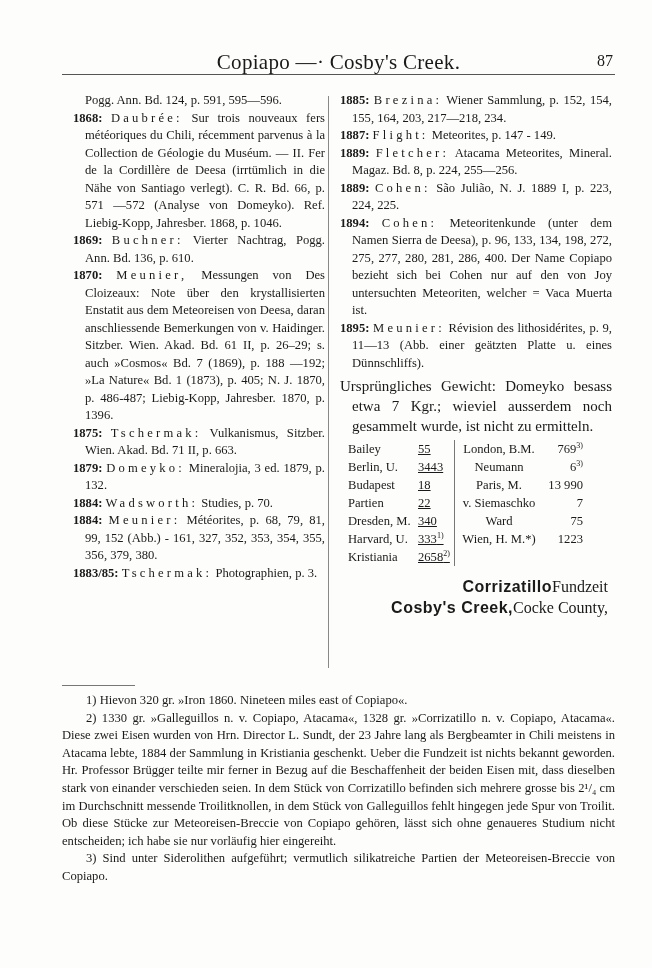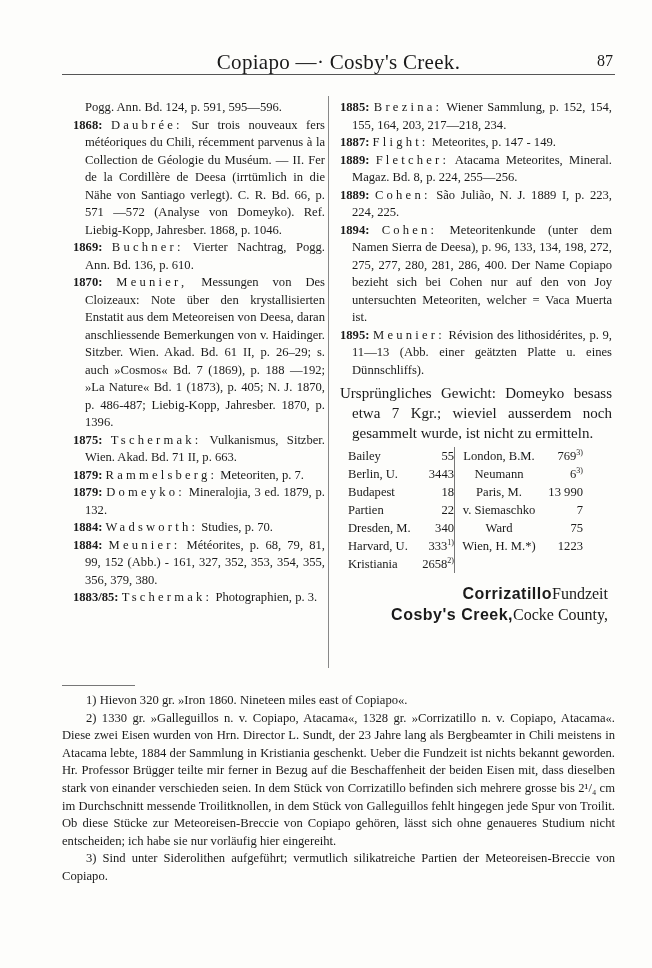--- a/index.html
+++ b/index.html
@@ -8,36 +8,36 @@
     font-family: "Liberation Serif", "DejaVu Serif", serif;
     position: relative; overflow: hidden;
   }
   .header {
     position: absolute; left: 62px; top: 46px; width: 553px; height: 28px;
     border-bottom: 1px solid #555;
   }
   .header .title { position: absolute; left: 0; right: 0; top: 4px; text-align: center; font-size: 21px; letter-spacing: 0.3px; }
   .header .pno { position: absolute; right: 2px; top: 6px; font-size: 16px; }
 
-  .col { position: absolute; top: 92px; font-size: 12.6px; line-height: 17.5px; margin-top: 7px; }
+  .col { position: absolute; top: 92px; font-size: 12.6px; line-height: 17.5px; }
   .col.left { left: 73px; width: 252px; }
   .col.right { left: 340px; width: 272px; }
   .vrule { position: absolute; left: 328px; top: 96px; width: 1px; height: 572px; background: #888; }
 
   .entry { text-indent: -12px; padding-left: 12px; text-align: justify; text-align-last: left; }
   .entry.cont { text-indent: 0; }
   .yr { font-weight: bold; }
   .au { letter-spacing: 3.2px; }
 
   .para { font-size: 15px; line-height: 20px; text-indent: -12px; padding-left: 12px; text-align: justify; margin-top: 4px; }
 
   table.wt { border-collapse: collapse; font-size: 12.6px; line-height: 18px; margin-top: 4px; margin-left: 8px; }
   table.wt td { padding: 0; vertical-align: top; }
   td.nm { width: 70px; padding-left: 0; }
-  td.v { text-align: right; width: 36px; padding-right: 3px; border-right: 1px solid #777; }
+  td.v { width: 36px; padding-right: 3px; border-right: 1px solid #777; text-decoration: underline; }
   td.nm2 { padding-left: 4px; width: 88px; text-align: center; }
   td.v2 { text-align: right; width: 40px; }
   sup { font-size: 8px; line-height: 0; }
 
   .bigrow { display: flex; justify-content: flex-end; font-size: 16px; line-height: 21px; margin-top: 10px; width: 268px; }
   .bold-sans { font-family: "Liberation Sans", "DejaVu Sans", sans-serif; font-weight: bold; letter-spacing: 0.5px; }
 
   .fnrule { position: absolute; left: 62px; top: 685px; width: 73px; height: 1px; background: #777; }
   .footnotes { position: absolute; left: 62px; top: 692px; width: 553px; font-size: 12.6px; line-height: 17.6px; }
   .fn { text-align: justify; text-indent: 24px; margin: 0; }
@@ -49,21 +49,20 @@
   <div class="title">Copiapo —· Cosby's Creek.</div>
   <div class="pno">87</div>
 </div>
 
 <div class="col left">
   <div class="entry cont"><span>Pogg. Ann. Bd. 124, p. 591, 595—596.</span></div>
   <div class="entry"><span class="yr">1868:</span> <span class="au">Daubrée:</span> <span>Sur trois nouveaux fers météoriques du Chili, récemment parvenus à la Collection de Géologie du Muséum. — II. Fer de la Cordillère de Deesa (irrtümlich in die Nähe von Santiago verlegt). C. R. Bd. 66, p. 571 —572 (Analyse von Domeyko). Ref. Liebig-Kopp, Jahresber. 1868, p. 1046.</span></div>
   <div class="entry"><span class="yr">1869:</span> <span class="au">Buchner:</span> <span>Vierter Nachtrag, Pogg. Ann. Bd. 136, p. 610.</span></div>
   <div class="entry"><span class="yr">1870:</span> <span class="au">Meunier,</span> <span>Messungen von Des Cloizeaux: Note über den krystallisierten Enstatit aus dem Meteoreisen von Deesa, daran anschliessende Bemerkungen von v. Haidinger. Sitzber. Wien. Akad. Bd. 61 II, p. 26–29; s. auch »Cosmos« Bd. 7 (1869), p. 188 —192; »La Nature« Bd. 1 (1873), p. 405; N. J. 1870, p. 486-487; Liebig-Kopp, Jahresber. 1870, p. 1396.</span></div>
   <div class="entry"><span class="yr">1875:</span> <span class="au">Tschermak:</span> <span>Vulkanismus, Sitzber. Wien. Akad. Bd. 71 II, p. 663.</span></div>
-  <div class="entry"><span class="yr">1879:</span> <span class="au">Rammelsberg:</span> <span>Meteoriten, p. 7.</span></div>
   <div class="entry"><span class="yr">1879:</span> <span class="au">Domeyko:</span> <span>Mineralojia, 3 ed. 1879, p. 132.</span></div>
   <div class="entry"><span class="yr">1884:</span> <span class="au">Wadsworth:</span> <span>Studies, p. 70.</span></div>
   <div class="entry"><span class="yr">1884:</span> <span class="au">Meunier:</span> <span>Météorites, p. 68, 79, 81, 99, 152 (Abb.) - 161, 327, 352, 353, 354, 355, 356, 379, 380.</span></div>
   <div class="entry"><span class="yr">1883/85:</span> <span class="au">Tschermak:</span> <span>Photographien, p. 3.</span></div>
 </div>
 
 <div class="vrule"></div>
 
 <div class="col right">
   <div class="entry"><span class="yr">1885:</span> <span class="au">Brezina:</span> <span>Wiener Sammlung, p. 152, 154, 155, 164, 203, 217—218, 234.</span></div>

